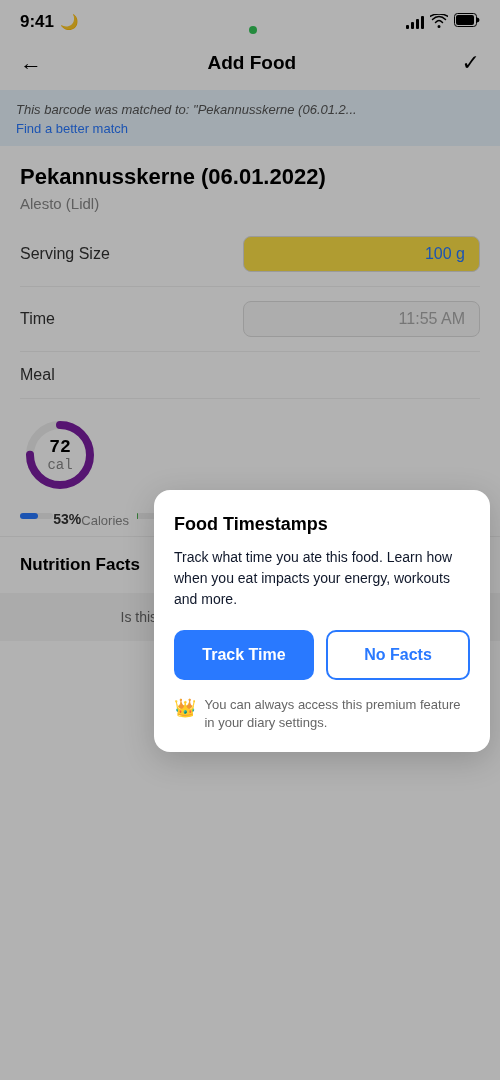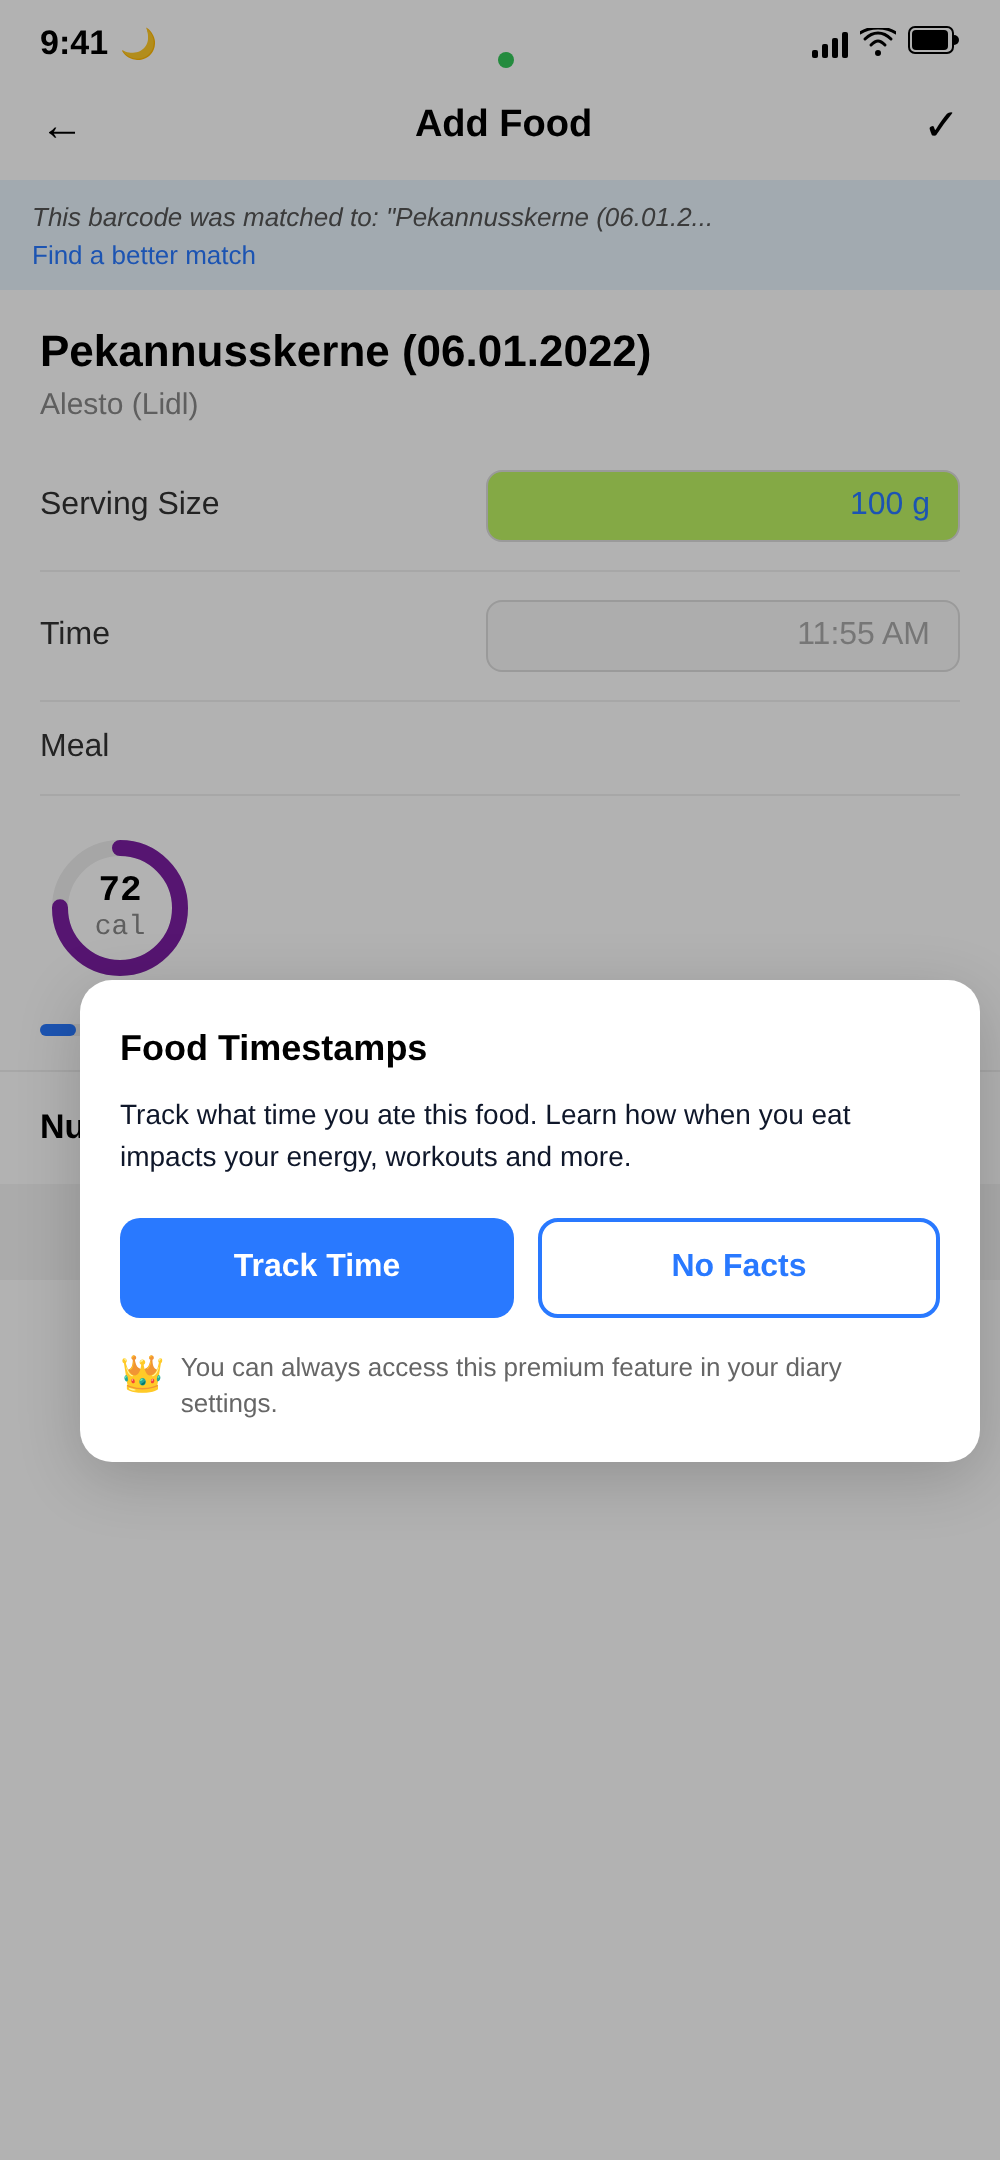--- a/index.html
+++ b/index.html
@@ -125,21 +125,21 @@
       align-items: center;
       justify-content: space-between;
       padding: 14px 0;
       border-bottom: 1px solid #f0f0f0;
     }
     .form-label {
       font-size: 16px;
       color: #333;
     }
     .form-input {
-      background: #bef264;
+      background: #fde047;
       border: 1.5px solid #ddd;
       border-radius: 8px;
       padding: 8px 14px;
       font-size: 16px;
       color: #2979ff;
       text-align: right;
       min-width: 100px;
       outline: none;
     }
     .time-input {
@@ -208,21 +208,21 @@
       display: flex;
       align-items: flex-start;
       justify-content: flex-end;
       padding-top: 490px;
       padding-right: 0;
     }
     .modal-box {
       background: #fff;
       border-radius: 16px;
       padding: 24px 20px 20px;
-      width: 450px;
+      width: 336px;
       margin-right: 10px;
       box-shadow: 0 8px 32px rgba(0,0,0,0.18);
     }
     .modal-title {
       font-size: 18px;
       font-weight: 700;
       color: #000;
       margin-bottom: 12px;
     }
     .modal-description {

